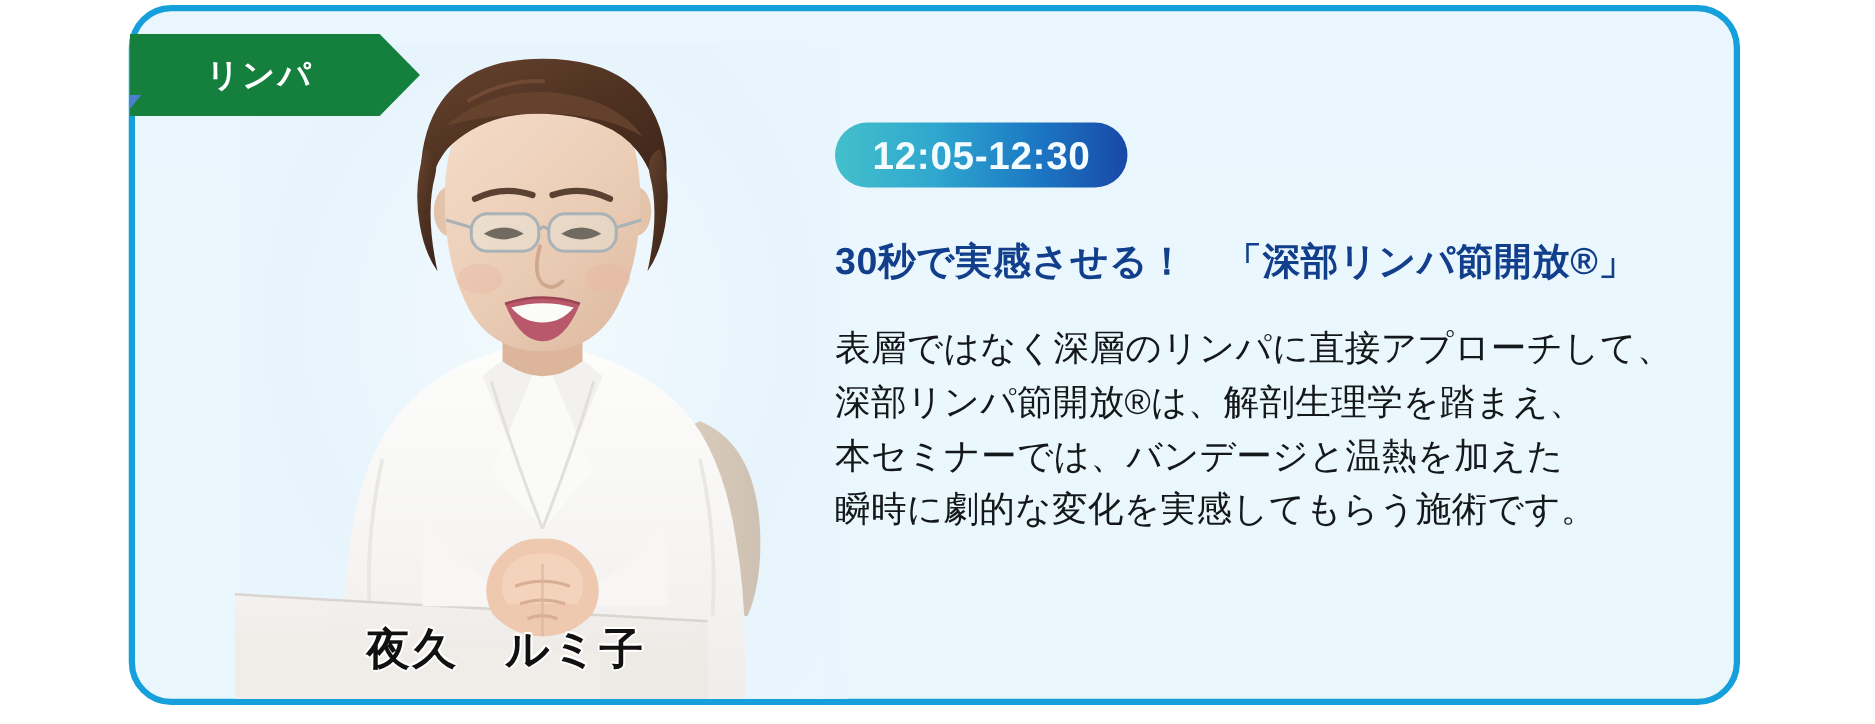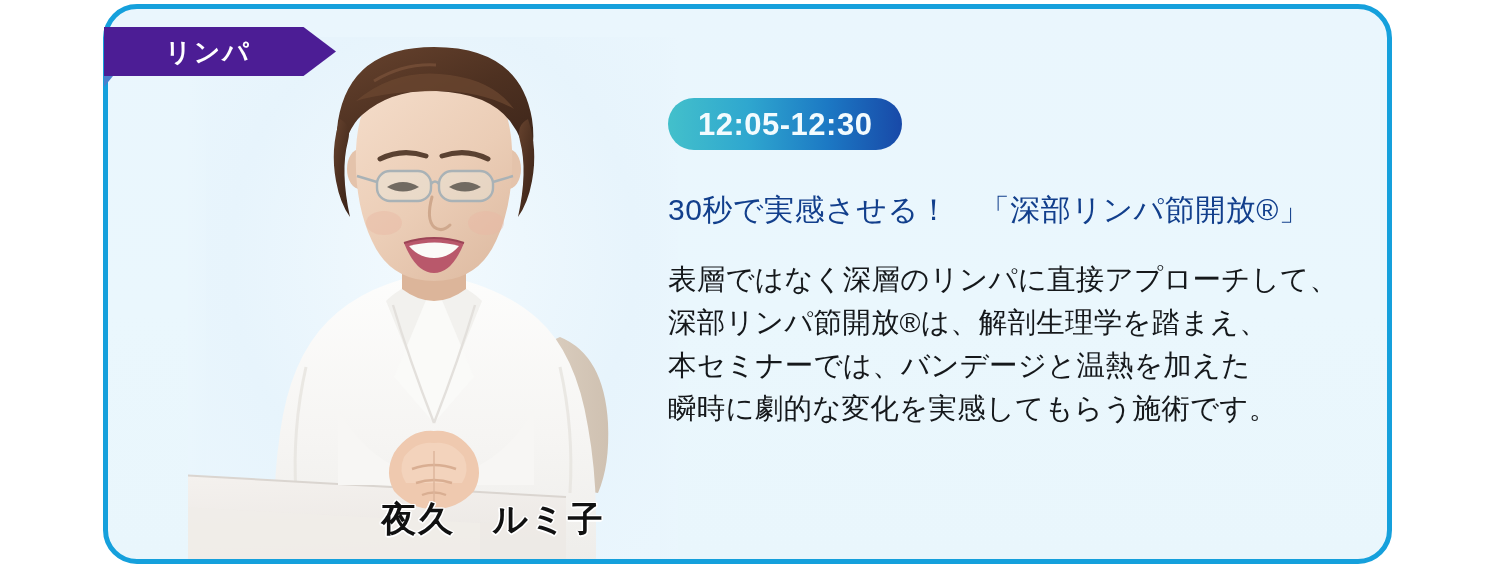--- a/index.html
+++ b/index.html
@@ -44,23 +44,23 @@
   
   .ribbon-wrap {
     position: absolute;
     left: 104px;
     top: 27px;
     height: 49px;
     z-index: 5;
   }
   .ribbon {
     position: relative;
-    height: 49px;
+    height: 66px;
     width: 232px;
-    background: #4c1d95;
+    background: #15803d;
     display: flex;
     align-items: center;
     justify-content: center;
     -webkit-clip-path: polygon(0 0, 86% 0, 100% 50%, 86% 100%, 0 100%);
     clip-path: polygon(0 0, 86% 0, 100% 50%, 86% 100%, 0 100%);
   }
   .ribbon-label {
     color: #ffffff;
     font-size: 26px;
     font-weight: 700;
@@ -89,21 +89,21 @@
     height: 528px;
   }
   .photo svg { display: block; width: 100%; height: 100%; }
 
   
   .speaker-name {
     position: absolute;
     left: 185px;
     top: 487px;
     width: 400px;
-    text-align: center;
+    text-align: left;
     font-size: 35px;
     font-weight: 700;
     color: #111111;
     letter-spacing: 2px;
     white-space: pre;
     text-shadow:
        1.5px 0 0 #ffffff, -1.5px 0 0 #ffffff,
        0 1.5px 0 #ffffff, 0 -1.5px 0 #ffffff,
        1.2px 1.2px 0 #ffffff, -1.2px 1.2px 0 #ffffff,
        1.2px -1.2px 0 #ffffff, -1.2px -1.2px 0 #ffffff;
@@ -131,21 +131,21 @@
     font-weight: 700;
     letter-spacing: 0.5px;
     line-height: 1;
     margin-top: 45px;
   }
 
   .session-title {
     margin-top: 42px;
     color: #123F8C;
     font-size: 30px;
-    font-weight: 400;
+    font-weight: 700;
     letter-spacing: 0.5px;
     white-space: pre;
     line-height: 1.2;
   }
 
   .session-body {
     margin-top: 30px;
     color: #15181B;
     font-size: 28.5px;
     font-weight: 400;

